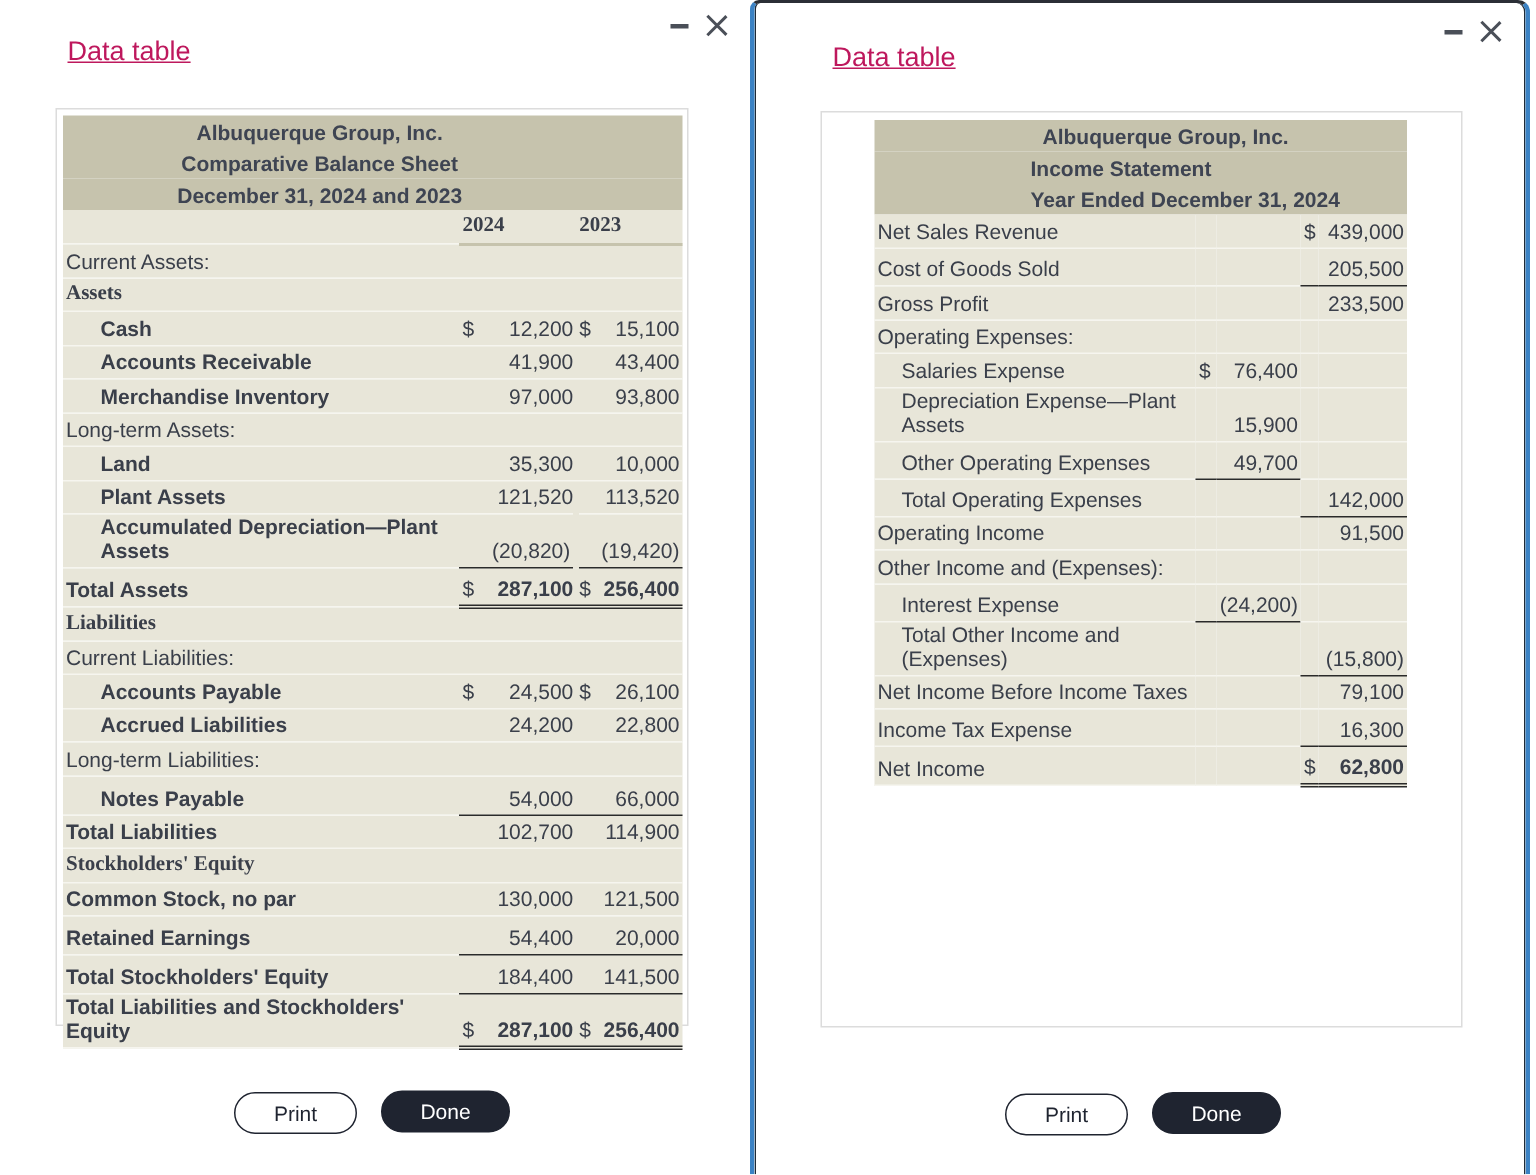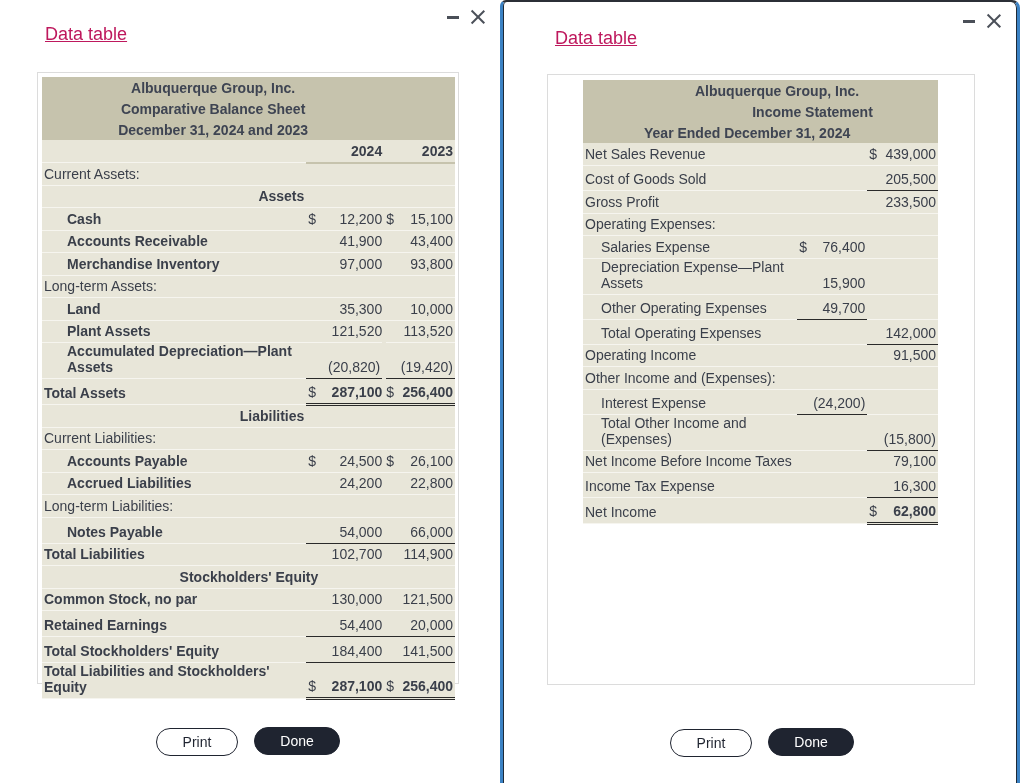--- a/index.html
+++ b/index.html
@@ -38,21 +38,21 @@
   .fin td { padding: 0 2px; height: 22.5px; vertical-align: bottom; padding-bottom: 3px; }
   .hdr td { background: #c6c3ad; text-align: center; font-weight: bold; height: 21px; vertical-align: middle; padding: 0; color: #3e4452; }
   .row td { background: #e8e6d9; border-bottom: 1.5px solid #f6f5ef; }
   .bold { font-weight: bold; }
   .ind1 { padding-left: 25px !important; }
   .ind2 { padding-left: 18px !important; }
   .num { text-align: right; white-space: nowrap; }
   .cur { text-align: left; }
   .ul { border-bottom: 1.2px solid #2a2a2a !important; }
   .dul { border-bottom: 3.5px double #2a2a2a !important; }
-  .center { text-align: right; }
+  .center { text-align: left; font-family: Liberation Serif, serif; }
   .yearcell { border-bottom: 2.5px solid #c6c3ad !important; }
 
   .btn { position: absolute; height: 28px; border-radius: 14px; font-size: 14px;
     font-family: "Liberation Sans", sans-serif; display: flex; align-items: center; justify-content: center; cursor: pointer; }
   .btn-print { background: #fff; border: 1.5px solid #1f2430; color: #1f2430; width: 82px; text-align: right; }
   .btn-done { background: #1f2430; border: 1.5px solid #1f2430; color: #fff; width: 86px; }
   #dlg-left .btn-print { left: 156px; top: 728px; }
   #dlg-left .btn-done { left: 254px; top: 727px; }
   #dlg-right .btn-print { left: 167px; top: 727px; }
   #dlg-right .btn-done { left: 265px; top: 726px; }
@@ -272,24 +272,24 @@
           <col style="width:14px">
           <col style="width:52px">
           <col style="width:10px">
           <col style="width:59px">
       </colgroup>
       <tbody>
           <tr class="hdr">
             <td colspan="5" style="text-align:left;padding-left:112px">Albuquerque Group, Inc.</td>
           </tr>
       <tr class="hdr">
-            <td colspan="5" style="text-align:center;padding-left:104px">Income Statement</td>
+            <td colspan="5" style="text-align:left;padding-left:104px">Income Statement</td>
           </tr>
       <tr class="hdr">
-            <td colspan="5" style="text-align:left;padding-left:61px">Year Ended December 31, 2024</td>
+            <td colspan="5" style="text-align:left;padding-left:104px">Year Ended December 31, 2024</td>
           </tr>
 
       <tr class="row">
         <td>Net Sales Revenue</td>
             <td></td>
             <td></td>
         <td class="cur">$</td>
         <td class="num">439,000</td>
       </tr>
       <tr class="row">

